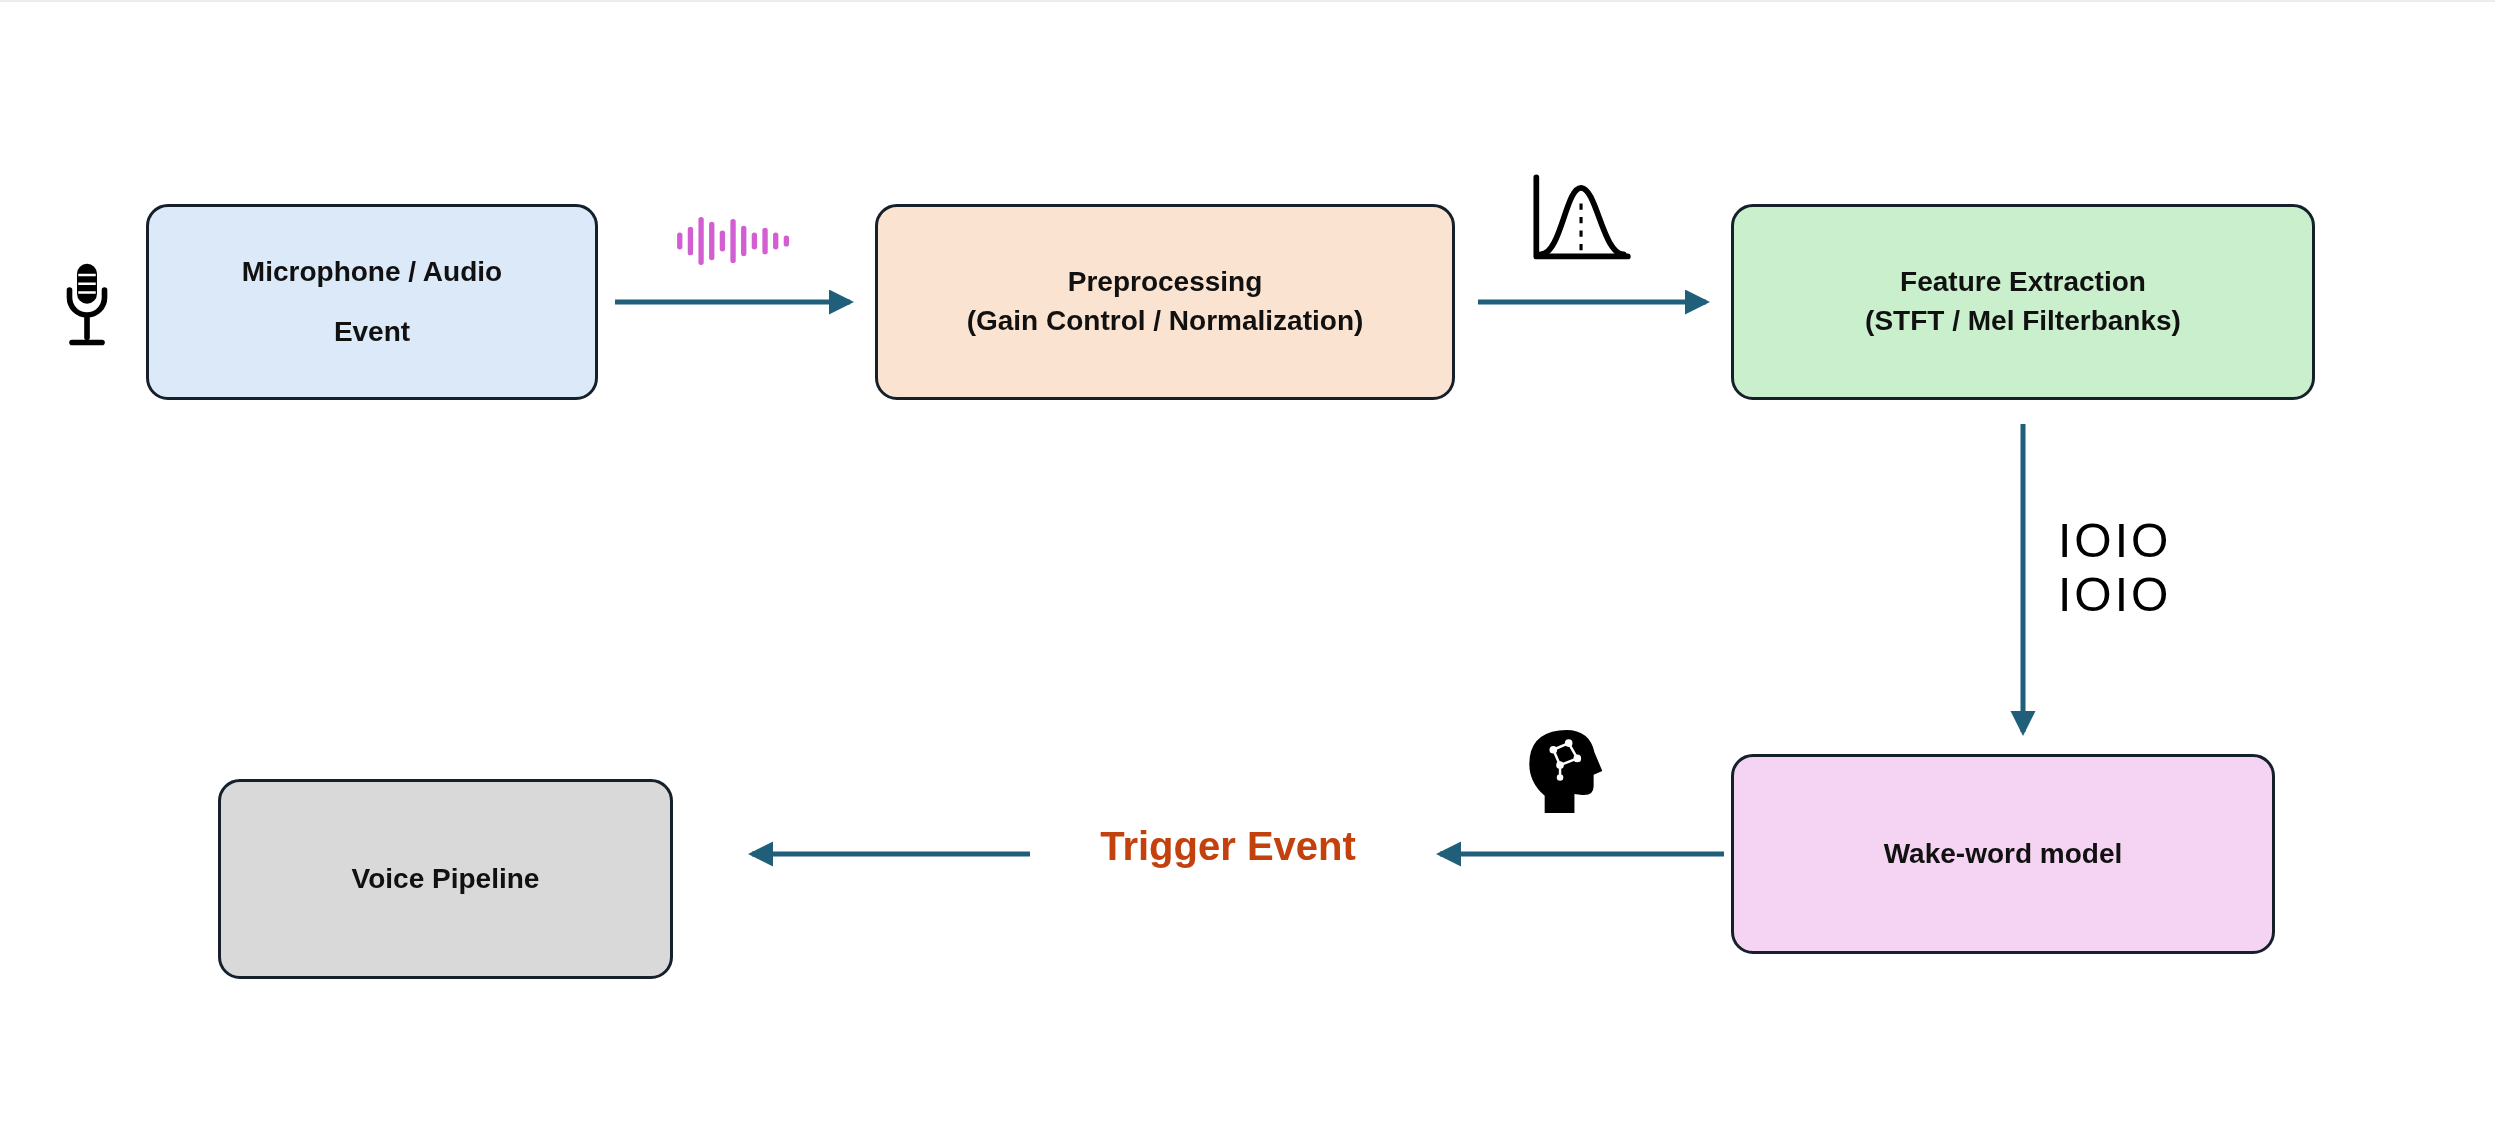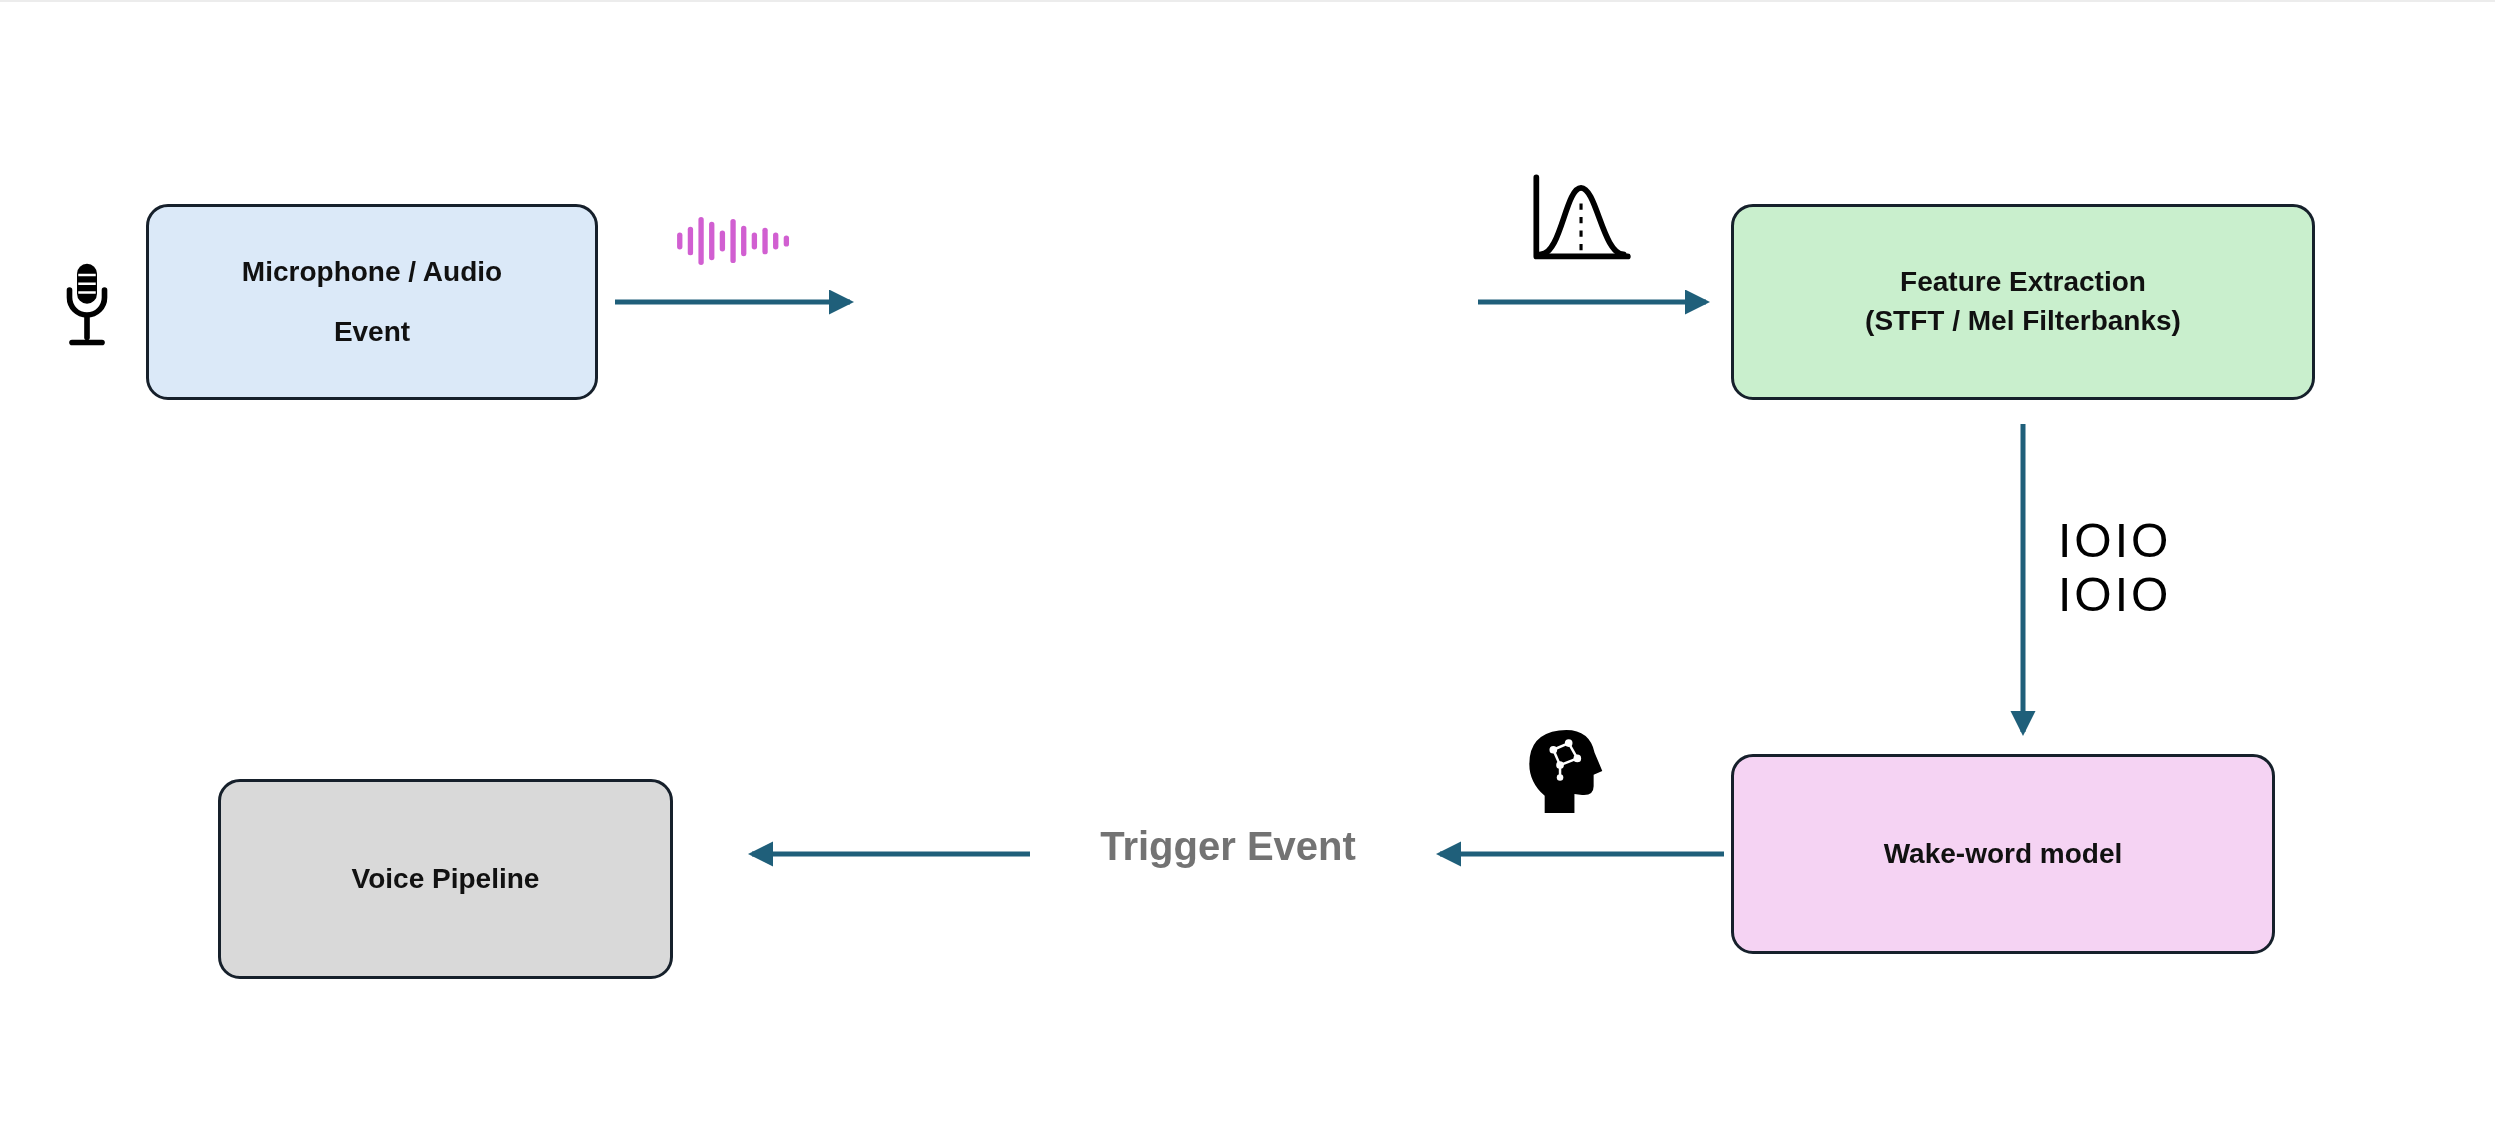--- a/index.html
+++ b/index.html
@@ -72,21 +72,21 @@
     color:#000;
     line-height:1.12;
     font-family:"Liberation Sans", sans-serif;
   }
   .trigger{
     position:absolute;
     left:1078px;top:822px;width:300px;
     text-align:center;
     font-size:40px;
     font-weight:700;
-    color:#737373;
+    color:#c2410c;
     white-space:nowrap;
   }
 </style>
 </head>
 <body>
 
 <div class="canvas">
 
   <svg class="arrow-layer" viewBox="0 0 2495 1130">
     <defs>
@@ -162,20 +162,24 @@
   <div class="binary">
     <div>IOIO</div>
     <div>IOIO</div>
   </div>
 
   <div class="node n-mic">
     <div class="line">Microphone / Audio</div>
     <div class="line">Event</div>
   </div>
 
+  <div class="node n-pre">
+    <div class="line">Preprocessing</div>
+    <div class="line">(Gain Control / Normalization)</div>
+  </div>
 
   <div class="node n-feat">
     <div class="line">Feature Extraction</div>
     <div class="line">(STFT / Mel Filterbanks)</div>
   </div>
 
   <div class="node n-wake">
     <div class="line">Wake-word model</div>
   </div>
 

